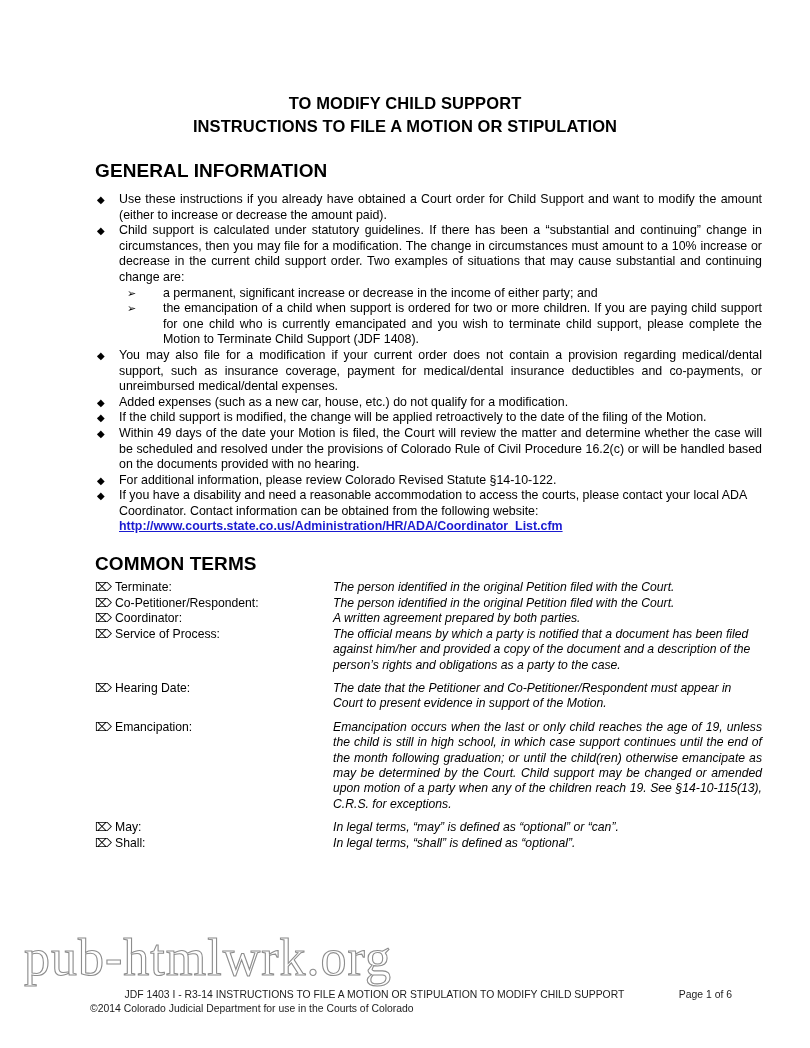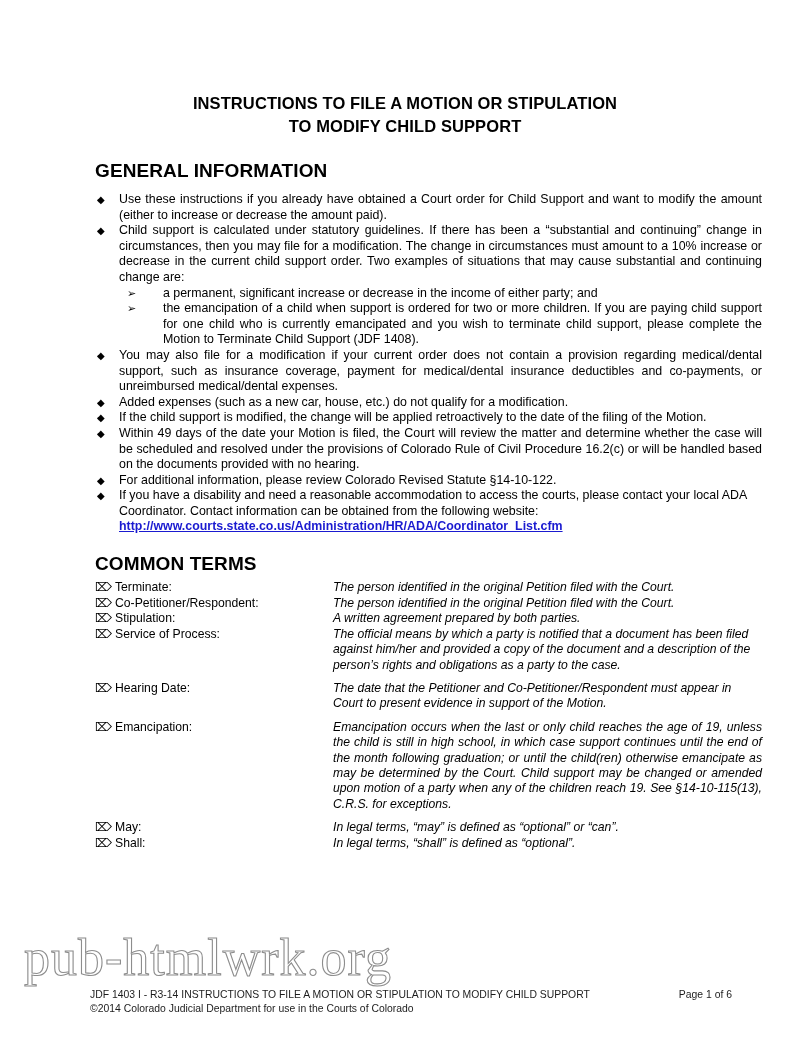--- a/index.html
+++ b/index.html
@@ -150,21 +150,21 @@
   .footer-line1{
     display:flex;
     justify-content:space-between;
     padding:0 78px 0 90px;
   }
   .footer-line2{
     padding:0 78px 0 90px;
   }
   .footer-center{
     flex:1 1 auto;
-    text-align:left;
+    text-align:center;
   }
   .footer-page{
     flex:0 0 auto;
     padding-left:20px;
   }
   
   .watermark{
     position:absolute;
     left:24px;
     top:932px;
@@ -177,22 +177,22 @@
     white-space:nowrap;
     pointer-events:none;
   }
 </style>
 </head>
 <body>
 
 <div class="page">
 
   <div class="title-block">
+    <div>TO MODIFY CHILD SUPPORT</div>
     <div>INSTRUCTIONS TO FILE A MOTION OR STIPULATION</div>
-    <div>TO MODIFY CHILD SUPPORT</div>
   </div>
 
 
   <h2 class="section">GENERAL INFORMATION</h2>
 
   <div class="bullets">
 
     <div class="bullet-row">
       <div class="bullet-mark">◆</div>
       <div class="bullet-text">Use these instructions if you already have obtained a Court order for Child Support and want to modify the amount (either to increase or decrease the amount paid).</div>
@@ -260,21 +260,21 @@
     </div>
 
     <div class="term-row">
       <div class="term-mark">⌦</div>
       <div class="term-label">Co-Petitioner/Respondent:</div>
       <div class="term-def nojust">The person identified in the original Petition filed with the Court.</div>
     </div>
 
     <div class="term-row">
       <div class="term-mark">⌦</div>
-      <div class="term-label">Stipulation:</div>
+      <div class="term-label">Coordinator:</div>
       <div class="term-def nojust">A written agreement prepared by both parties.</div>
     </div>
 
     <div class="term-row">
       <div class="term-mark">⌦</div>
       <div class="term-label">Service of Process:</div>
       <div class="term-def nojust">The official means by which a party is notified that a document has been filed against him/her and provided a copy of the document and a description of the person’s rights and obligations as a party to the case.</div>
     </div>
 
     <div class="term-row spaced">

